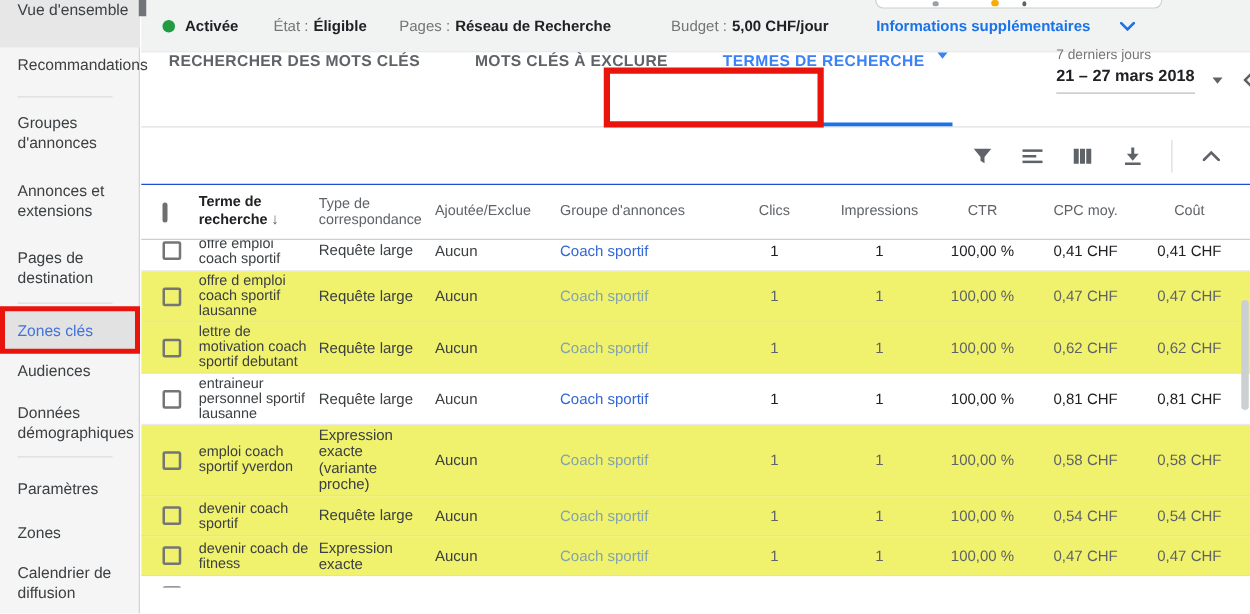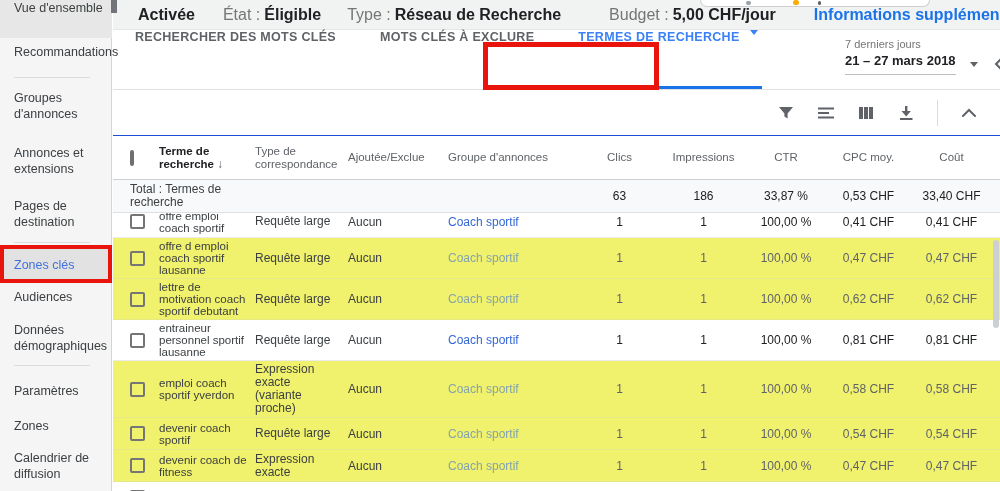--- a/index.html
+++ b/index.html
@@ -25,21 +25,21 @@
   .si-8 { top:383px; }
   .si-9 { top:418px; }
   .si-10 { top:450px; }
   .sb-redbox { position:absolute; left:0; top:245px; width:112px; height:38px; border:4px solid #e9150d; z-index:7; pointer-events:none; }
   .sb-thumb { position:absolute; left:111px; top:0; width:6px; height:13px; background:#71757a; z-index:8; }
 
   
   .main { position:absolute; left:113px; top:0; width:887px; height:491px; }
 
   
-  .statusbar { height:30px; background:#f1f3f3; border-bottom:1px solid #e7e7e7; display:flex; align-items:center; padding-left:17px; font-size:16px; color:#757575; }
+  .statusbar { height:42px; background:#f1f3f3; border-bottom:1px solid #e7e7e7; display:flex; align-items:center; padding-left:17px; font-size:12px; color:#757575; }
   .dot { width:10px; height:10px; border-radius:50%; background:#239b43; margin-right:8px; }
   .sb-strong { color:#202124; font-weight:bold; }
   .grp { display:flex; align-items:center; white-space:nowrap; }
   .g-etat { margin-left:28px; } .g-type { margin-left:26px; } .g-budget { margin-left:48px; } .g-info { margin-left:38px;gap:16px; }
   .grp .lbl { margin-right:4px; }
   .info-link { color:#1a73e8; font-weight:bold; display:flex; align-items:center; cursor:pointer; }
   .info-link svg { margin-left:8px; }
 
   
   .popup-remnant { position:absolute; left:587px; top:0; width:230px; height:7px; background:#fff; border:1px solid #cfcfcf; border-top:none; border-radius:0 0 9px 9px; z-index:10; }
@@ -124,21 +124,21 @@
   <div class="main">
 
     <div class="statusbar">
       <span class="dot"></span>
       <span class="sb-strong">Activée</span>
       <span class="grp g-etat">
         <span class="lbl">État :</span>
         <span class="sb-strong">Éligible</span>
       </span>
       <span class="grp g-type">
-        <span class="lbl">Type :</span>
+        <span class="lbl">Pages :</span>
         <span class="sb-strong">Réseau de Recherche</span>
       </span>
       <span class="grp g-budget">
         <span class="lbl">Budget :</span>
         <span class="sb-strong">5,00 CHF/jour</span>
       </span>
       <span class="grp g-info info-link">
         <span>Informations supplémentaires</span>
         <svg width="12" height="8" viewBox="0 0 12 8">
             <polyline points="1,1.5 6,6.5 11,1.5" fill="none" stroke="#1a73e8" stroke-width="2.2" stroke-linecap="round"></polyline>
@@ -221,31 +221,20 @@
       <div class="th">Type de correspondance</div>
       <div class="th">Ajoutée/Exclue</div>
       <div class="th">Groupe d'annonces</div>
       <div class="th num">Clics</div>
       <div class="th num">Impressions</div>
       <div class="th num">CTR</div>
       <div class="th num">CPC moy.</div>
       <div class="th num col-last">Coût</div>
     </div>
 
-    <div class="grid total-row">
-      <div class="total-label">Total : Termes de recherche</div>
-      <div></div>
-        <div></div>
-        <div></div>
-      <div class="num">63</div>
-      <div class="num">186</div>
-      <div class="num">33,87 %</div>
-      <div class="num">0,53 CHF</div>
-      <div class="num col-last">33,40 CHF</div>
-    </div>
 
     <div class="tbody">
         <div class="grid trow clip-top">
           <div>
             <div class="cb"></div>
           </div>
           <div class="term-cell">offre emploi coach sportif</div>
           <div class="type-cell">Requête large</div>
           <div>Aucun</div>
           <div>

